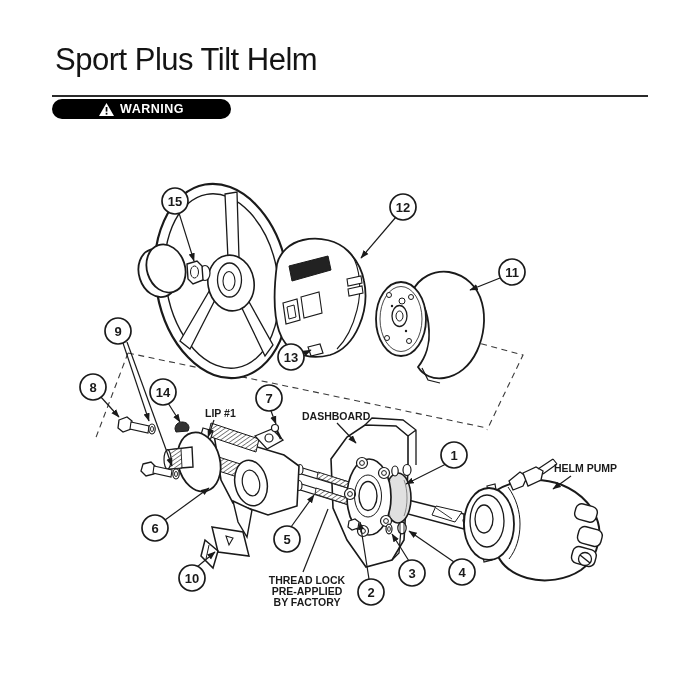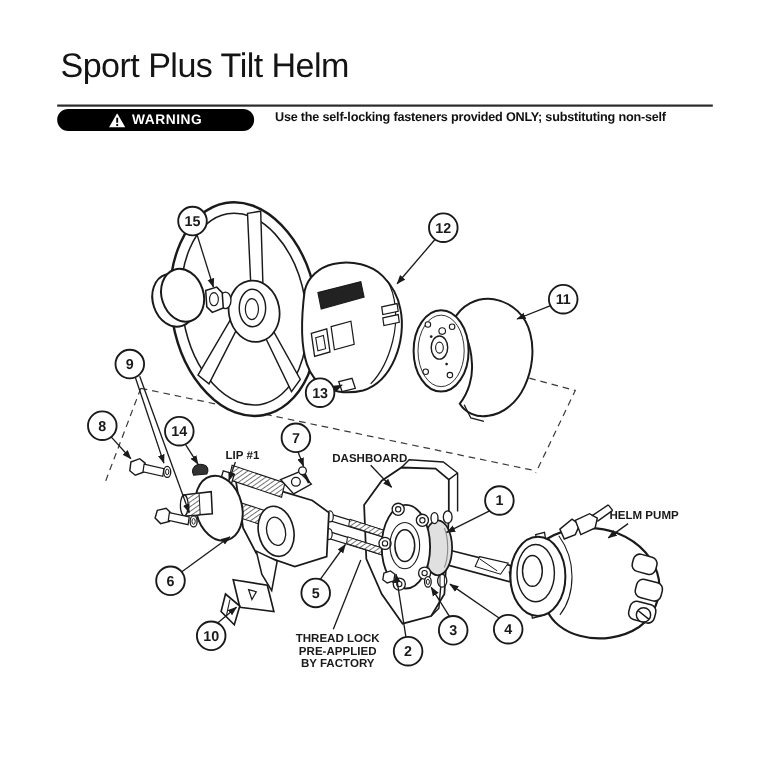--- a/index.html
+++ b/index.html
@@ -34,21 +34,20 @@
   <div class="warn-bar">
     <svg width="15" height="13" viewBox="0 0 15 13">
       <polygon points="7.5,0 15,13 0,13" fill="#ffffff"></polygon>
       <rect x="6.7" y="4" width="1.7" height="4.6" fill="#000"></rect>
       <rect x="6.7" y="9.8" width="1.7" height="1.8" fill="#000"></rect>
     </svg>
     <span>WARNING</span>
   </div>
 
   <div class="warn-text">
-    <div>Use the self-locking fasteners provided ONLY; substituting non-self</div>
   </div>
 
   <svg width="700" height="700" viewBox="0 0 700 700" style="position:absolute;left:0;top:0;">
     <defs>
       <marker id="arr" markerWidth="8" markerHeight="7" refX="6.5" refY="3" orient="auto">
         <polygon points="0,0.4 7,3 0,5.6" fill="#1a1a1a"></polygon>
       </marker>
       <pattern id="hatch" width="3.5" height="3.5" patternUnits="userSpaceOnUse" patternTransform="rotate(55)">
         <rect width="3.5" height="3.5" fill="#fff"></rect>
         <line x1="0" y1="0" x2="0" y2="3.5" stroke="#1a1a1a" stroke-width="1.1"></line>

